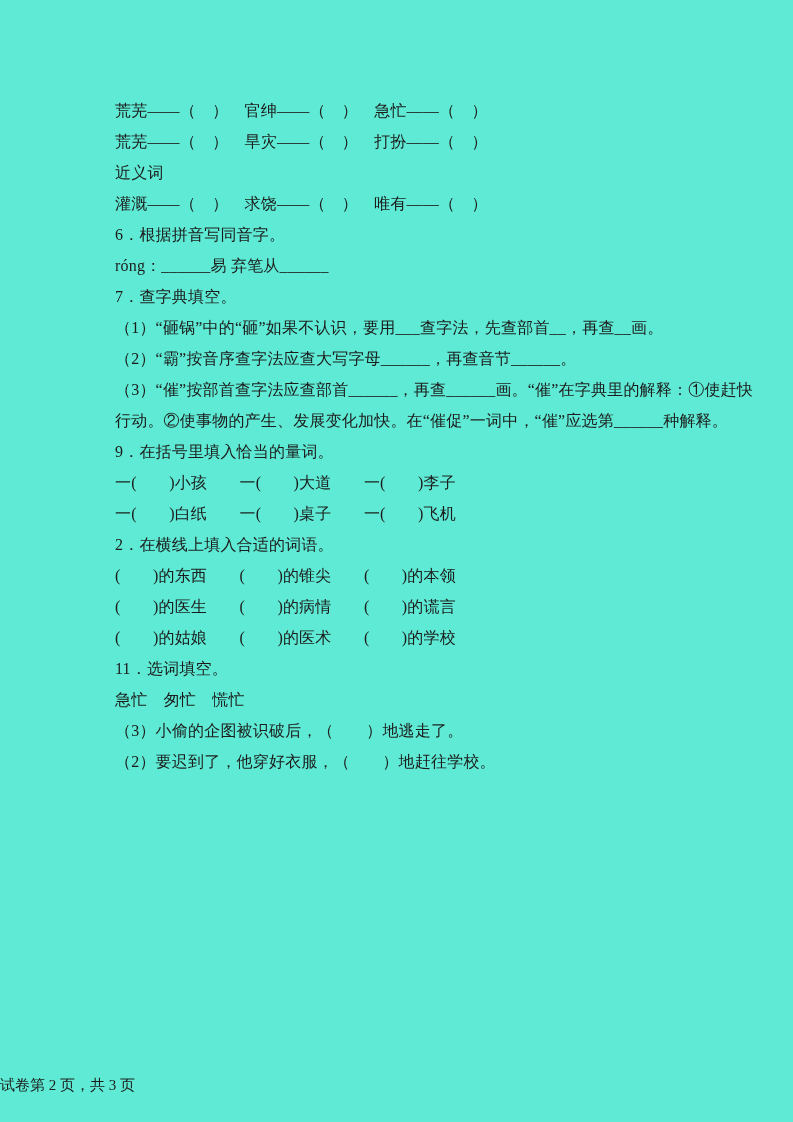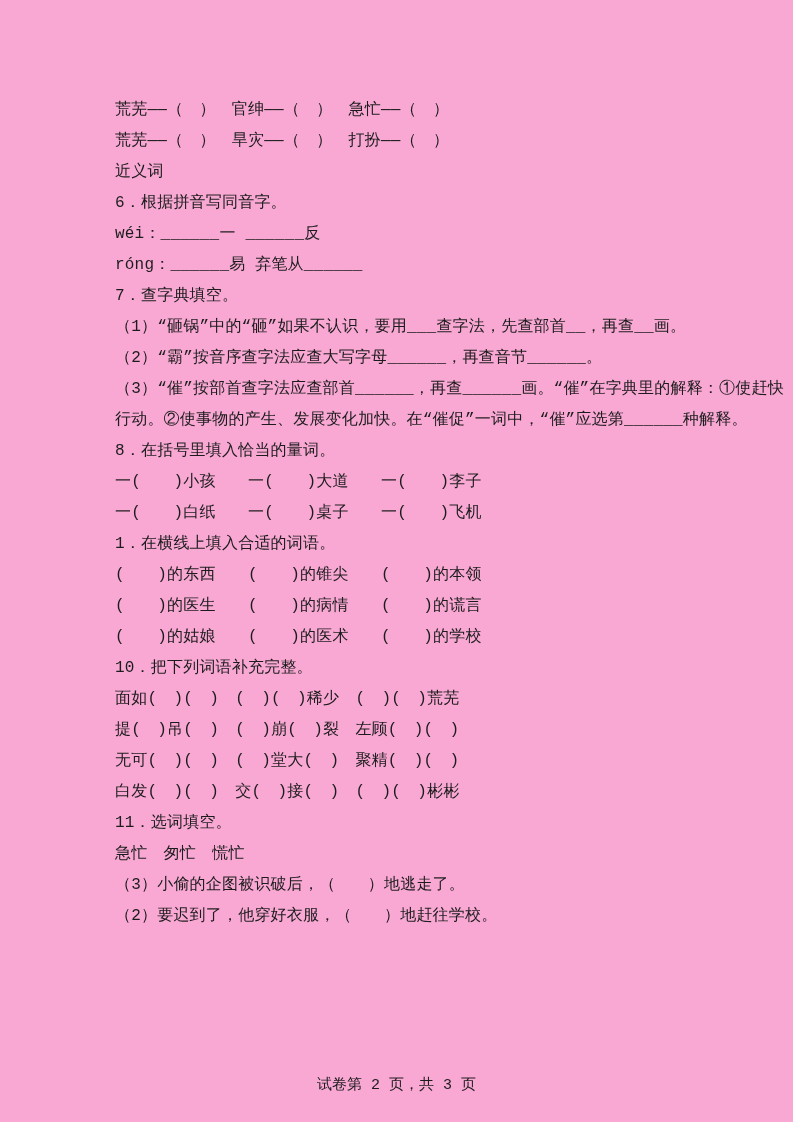--- a/index.html
+++ b/index.html
@@ -4,97 +4,90 @@
 <style>
   html, body {
     margin: 0;
     padding: 0;
     background: #e8e8e8;
   }
   .page {
     position: relative;
     width: 793px;
     height: 1122px;
-    background: #f9a8d4;
+    background: #5eead4;
     overflow: hidden;
-    font-family: Liberation Mono, monospace;
+    font-family: Liberation Serif, serif;
     color: #1c1c1c;
   }
   .content {
     position: absolute;
     left: 115px;
     top: 95px;
     right: 18px;
   }
   .line {
     height: 31px;
     line-height: 31px;
     font-size: 16px;
     white-space: pre;
     letter-spacing: 0.2px;
   }
   .footer {
     position: absolute;
     top: 1076px;
     left: 0;
     width: 100%;
-    text-align: center;
+    text-align: left;
   }
   .footer .page-num {
     font-size: 15px;
     line-height: 18px;
     white-space: pre;
   }
 </style>
 </head>
 <body>
 
 <div class="page">
   <div class="content">
 
     <div>
       <div class="line">荒芜——（　）　官绅——（　）　急忙——（　）</div>
       <div class="line">荒芜——（　）　旱灾——（　）　打扮——（　）</div>
       <div class="line">近义词</div>
+      <div class="line">灌溉——（　）　求饶——（　）　唯有——（　）</div>
     </div>
 
     <div>
       <div class="line">6．根据拼音写同音字。</div>
-      <div class="line">wéi：______一 ______反</div>
       <div class="line">róng：______易 弃笔从______</div>
     </div>
 
     <div>
       <div class="line">7．查字典填空。</div>
       <div class="line">（1）“砸锅”中的“砸”如果不认识，要用___查字法，先查部首__，再查__画。</div>
       <div class="line">（2）“霸”按音序查字法应查大写字母______，再查音节______。</div>
       <div class="line">（3）“催”按部首查字法应查部首______，再查______画。“催”在字典里的解释：①使赶快</div>
       <div class="line">行动。②使事物的产生、发展变化加快。在“催促”一词中，“催”应选第______种解释。</div>
     </div>
 
     <div>
-      <div class="line">8．在括号里填入恰当的量词。</div>
+      <div class="line">9．在括号里填入恰当的量词。</div>
       <div class="line">一(　　)小孩　　一(　　)大道　　一(　　)李子</div>
       <div class="line">一(　　)白纸　　一(　　)桌子　　一(　　)飞机</div>
     </div>
 
     <div>
-      <div class="line">1．在横线上填入合适的词语。</div>
+      <div class="line">2．在横线上填入合适的词语。</div>
       <div class="line">(　　)的东西　　(　　)的锥尖　　(　　)的本领</div>
       <div class="line">(　　)的医生　　(　　)的病情　　(　　)的谎言</div>
       <div class="line">(　　)的姑娘　　(　　)的医术　　(　　)的学校</div>
     </div>
 
-    <div>
-      <div class="line">10．把下列词语补充完整。</div>
-      <div class="line">面如(　)(　)　(　)(　)稀少　(　)(　)荒芜</div>
-      <div class="line">提(　)吊(　)　(　)崩(　)裂　左顾(　)(　)</div>
-      <div class="line">无可(　)(　)　(　)堂大(　)　聚精(　)(　)</div>
-      <div class="line">白发(　)(　)　交(　)接(　)　(　)(　)彬彬</div>
-    </div>
 
     <div>
       <div class="line">11．选词填空。</div>
       <div class="line">急忙　匆忙　慌忙</div>
       <div class="line">（3）小偷的企图被识破后，（　　）地逃走了。</div>
       <div class="line">（2）要迟到了，他穿好衣服，（　　）地赶往学校。</div>
     </div>
 
   </div>
 

